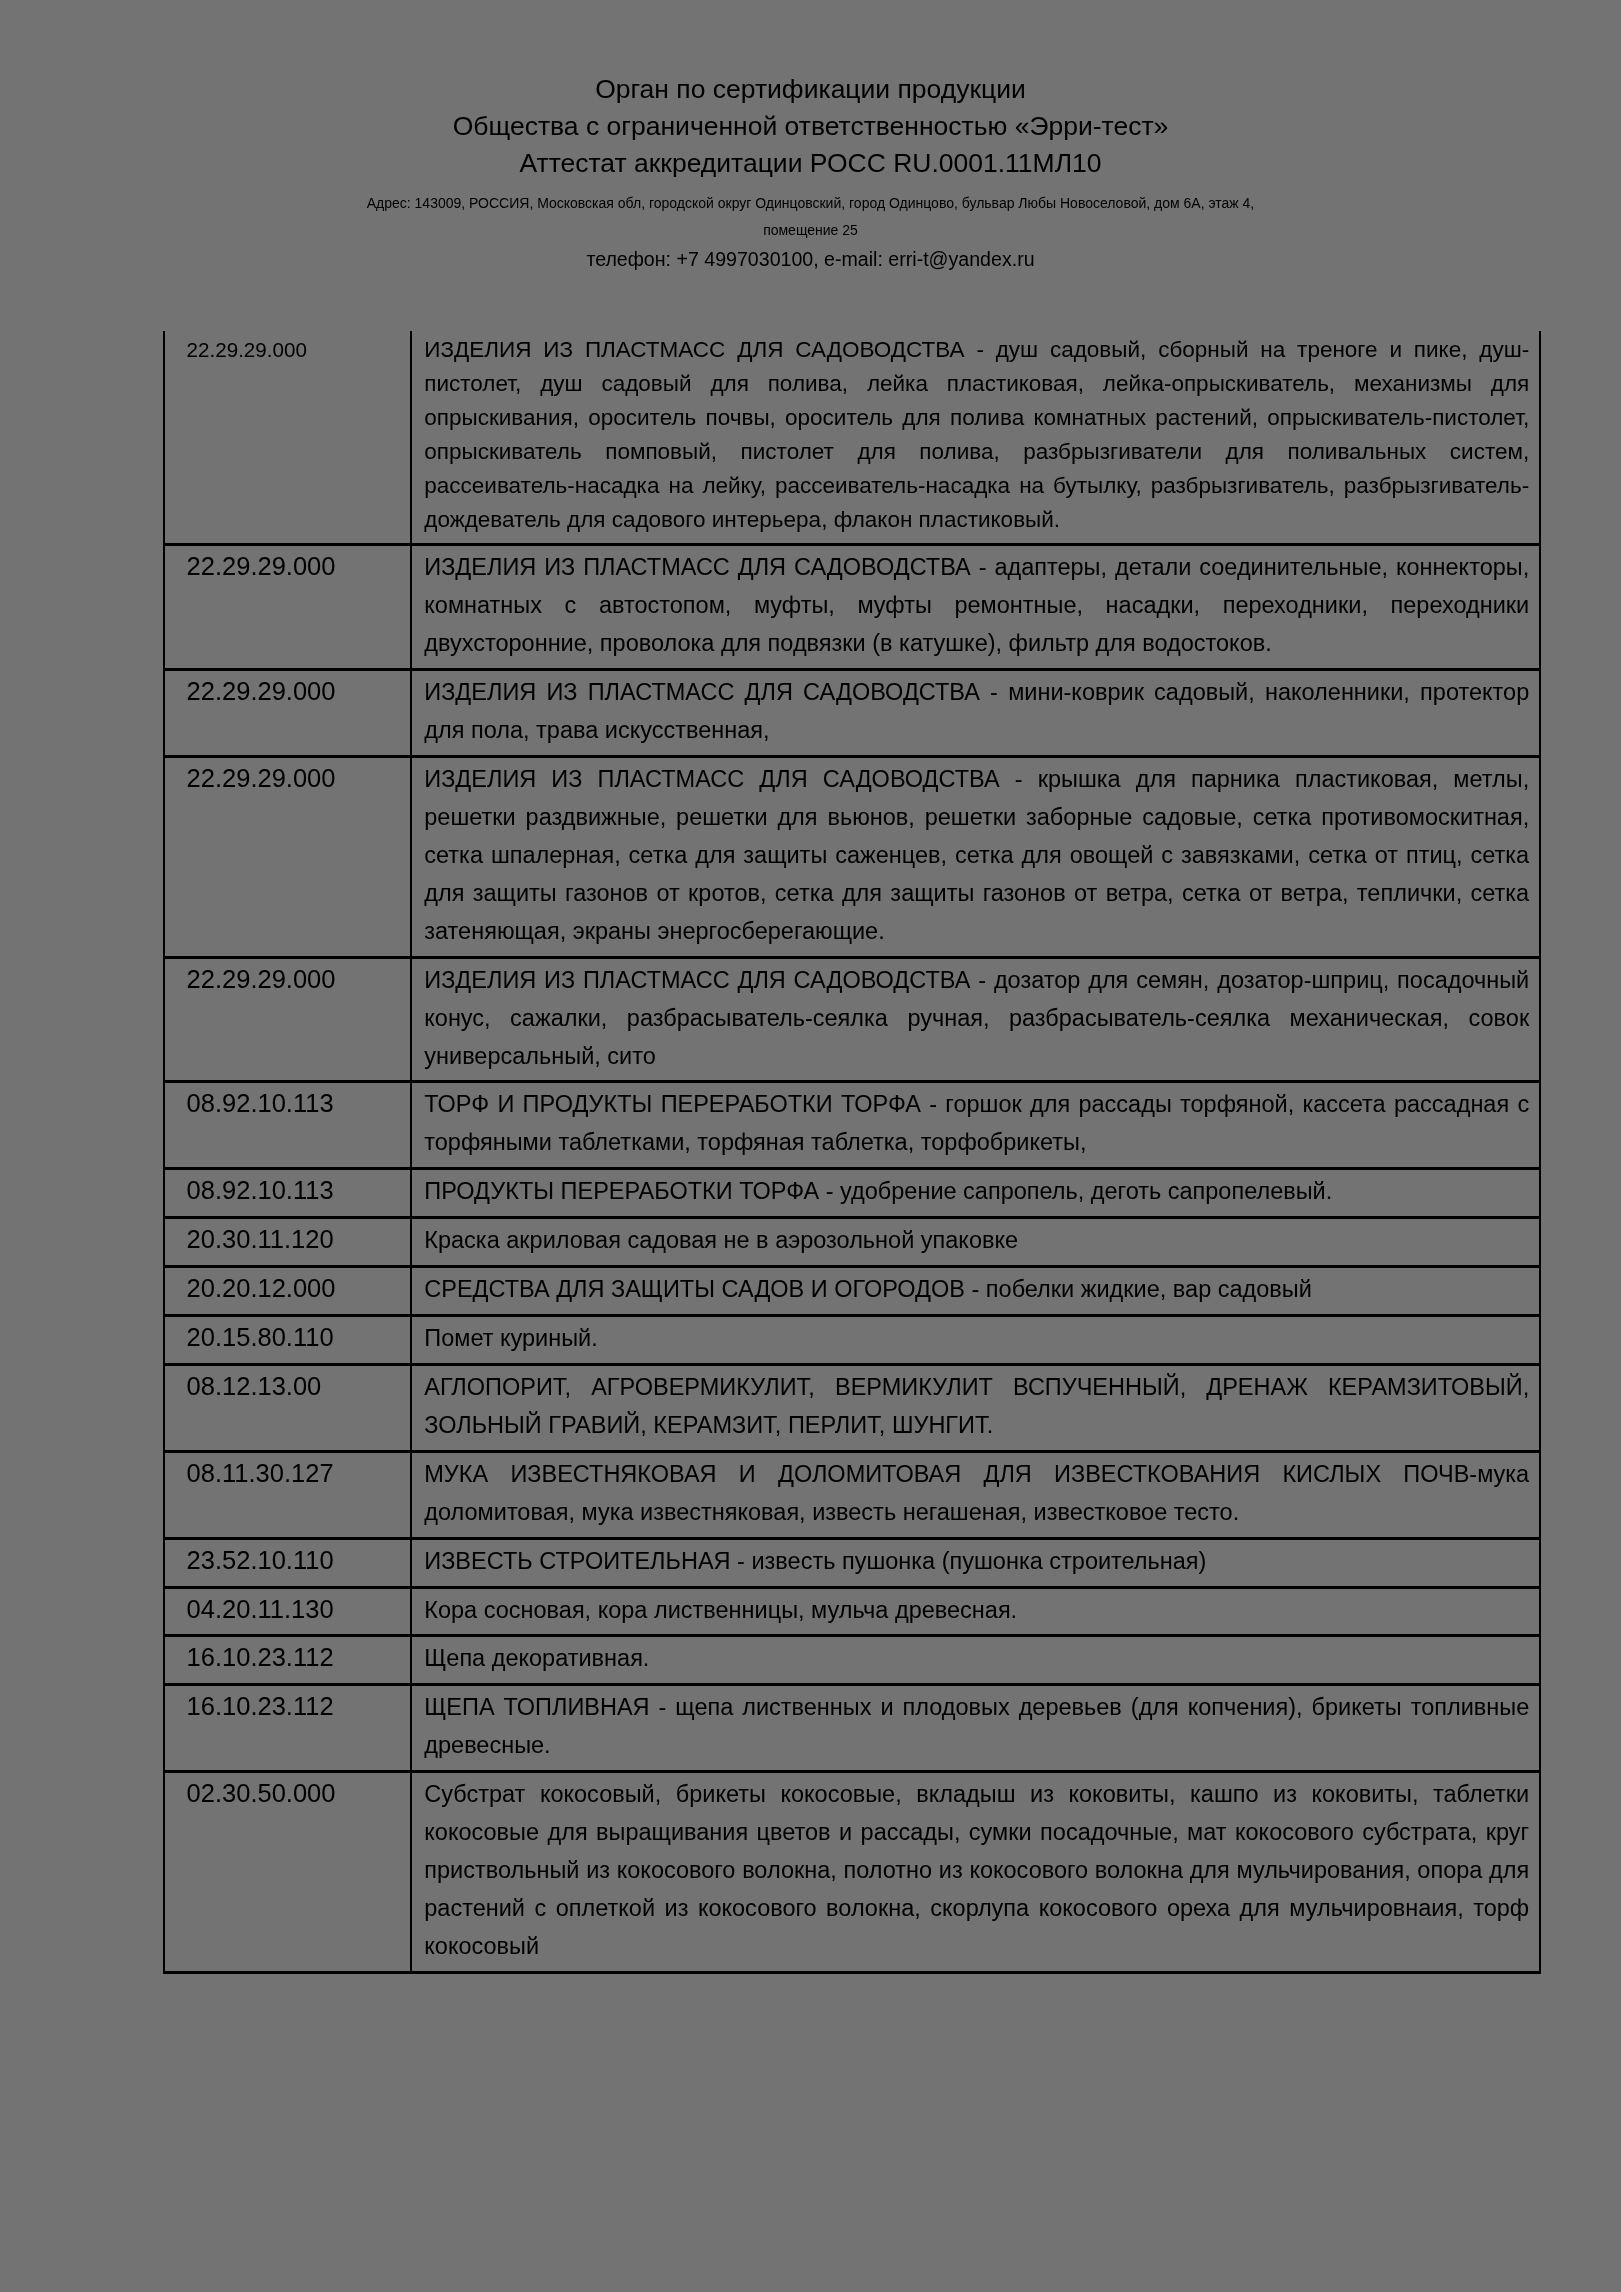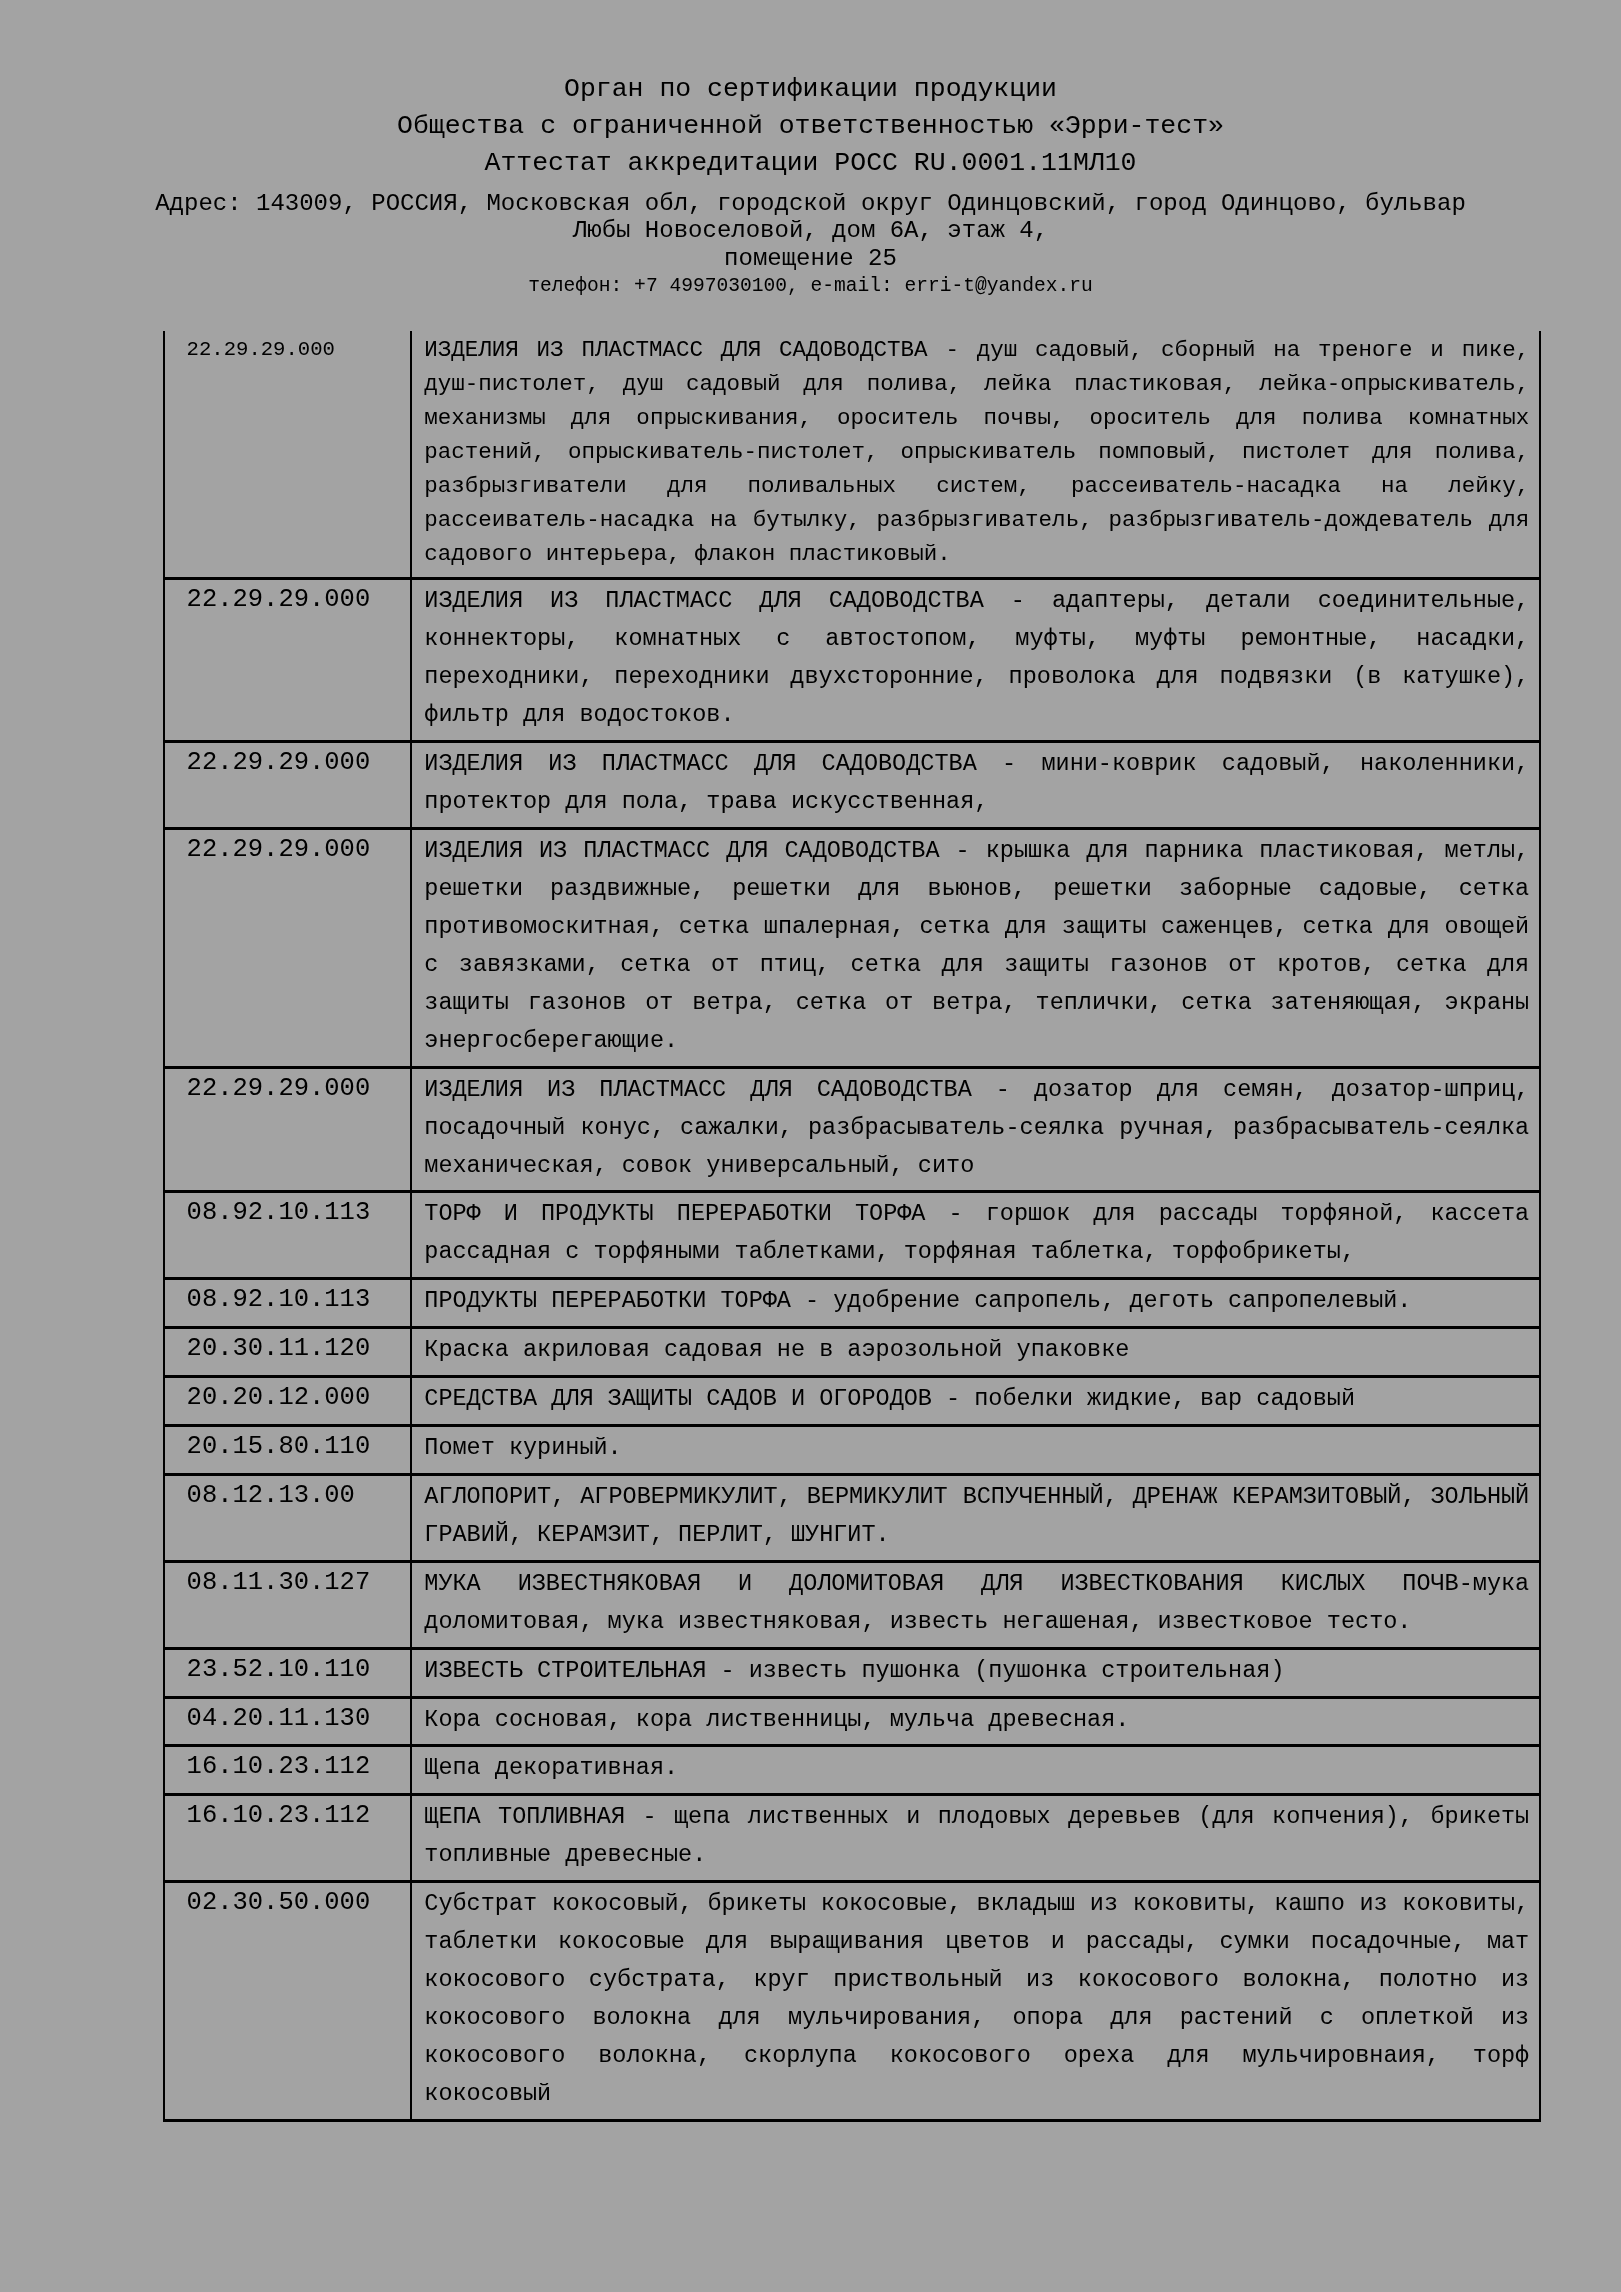--- a/index.html
+++ b/index.html
@@ -1,28 +1,28 @@
 <!DOCTYPE html>
 <html><head>
 <meta charset="utf-8">
 <style>
   html, body { margin: 0; padding: 0; background: #ffffff; }
   .page {
     position: relative;
     width: 1621px;
     height: 2293px;
-    background: #a3a3a3;
+    background: #737373;
     color: #000000;
-    font-family: Liberation Mono, monospace;
+    font-family: Liberation Sans, sans-serif;
     overflow: hidden;
   }
   .header { padding-top: 71px; text-align: center; }
   .header .h1 { font-size: 26.5px; line-height: 37px; }
   .header .addr {
-    font-size: 24px; line-height: 27.4px; margin: 7.8px auto 0 auto;
+    font-size: 14px; line-height: 27.4px; margin: 7.8px auto 0 auto;
     max-width: 1323px;
   }
   .header .contact { font-size: 19.6px; line-height: 27.4px; margin-top: 1px; }
 
   table.codes {
     position: absolute;
     left: 163px; top: 331px;
     width: 1378px;
     border-collapse: collapse;
     table-layout: fixed;

